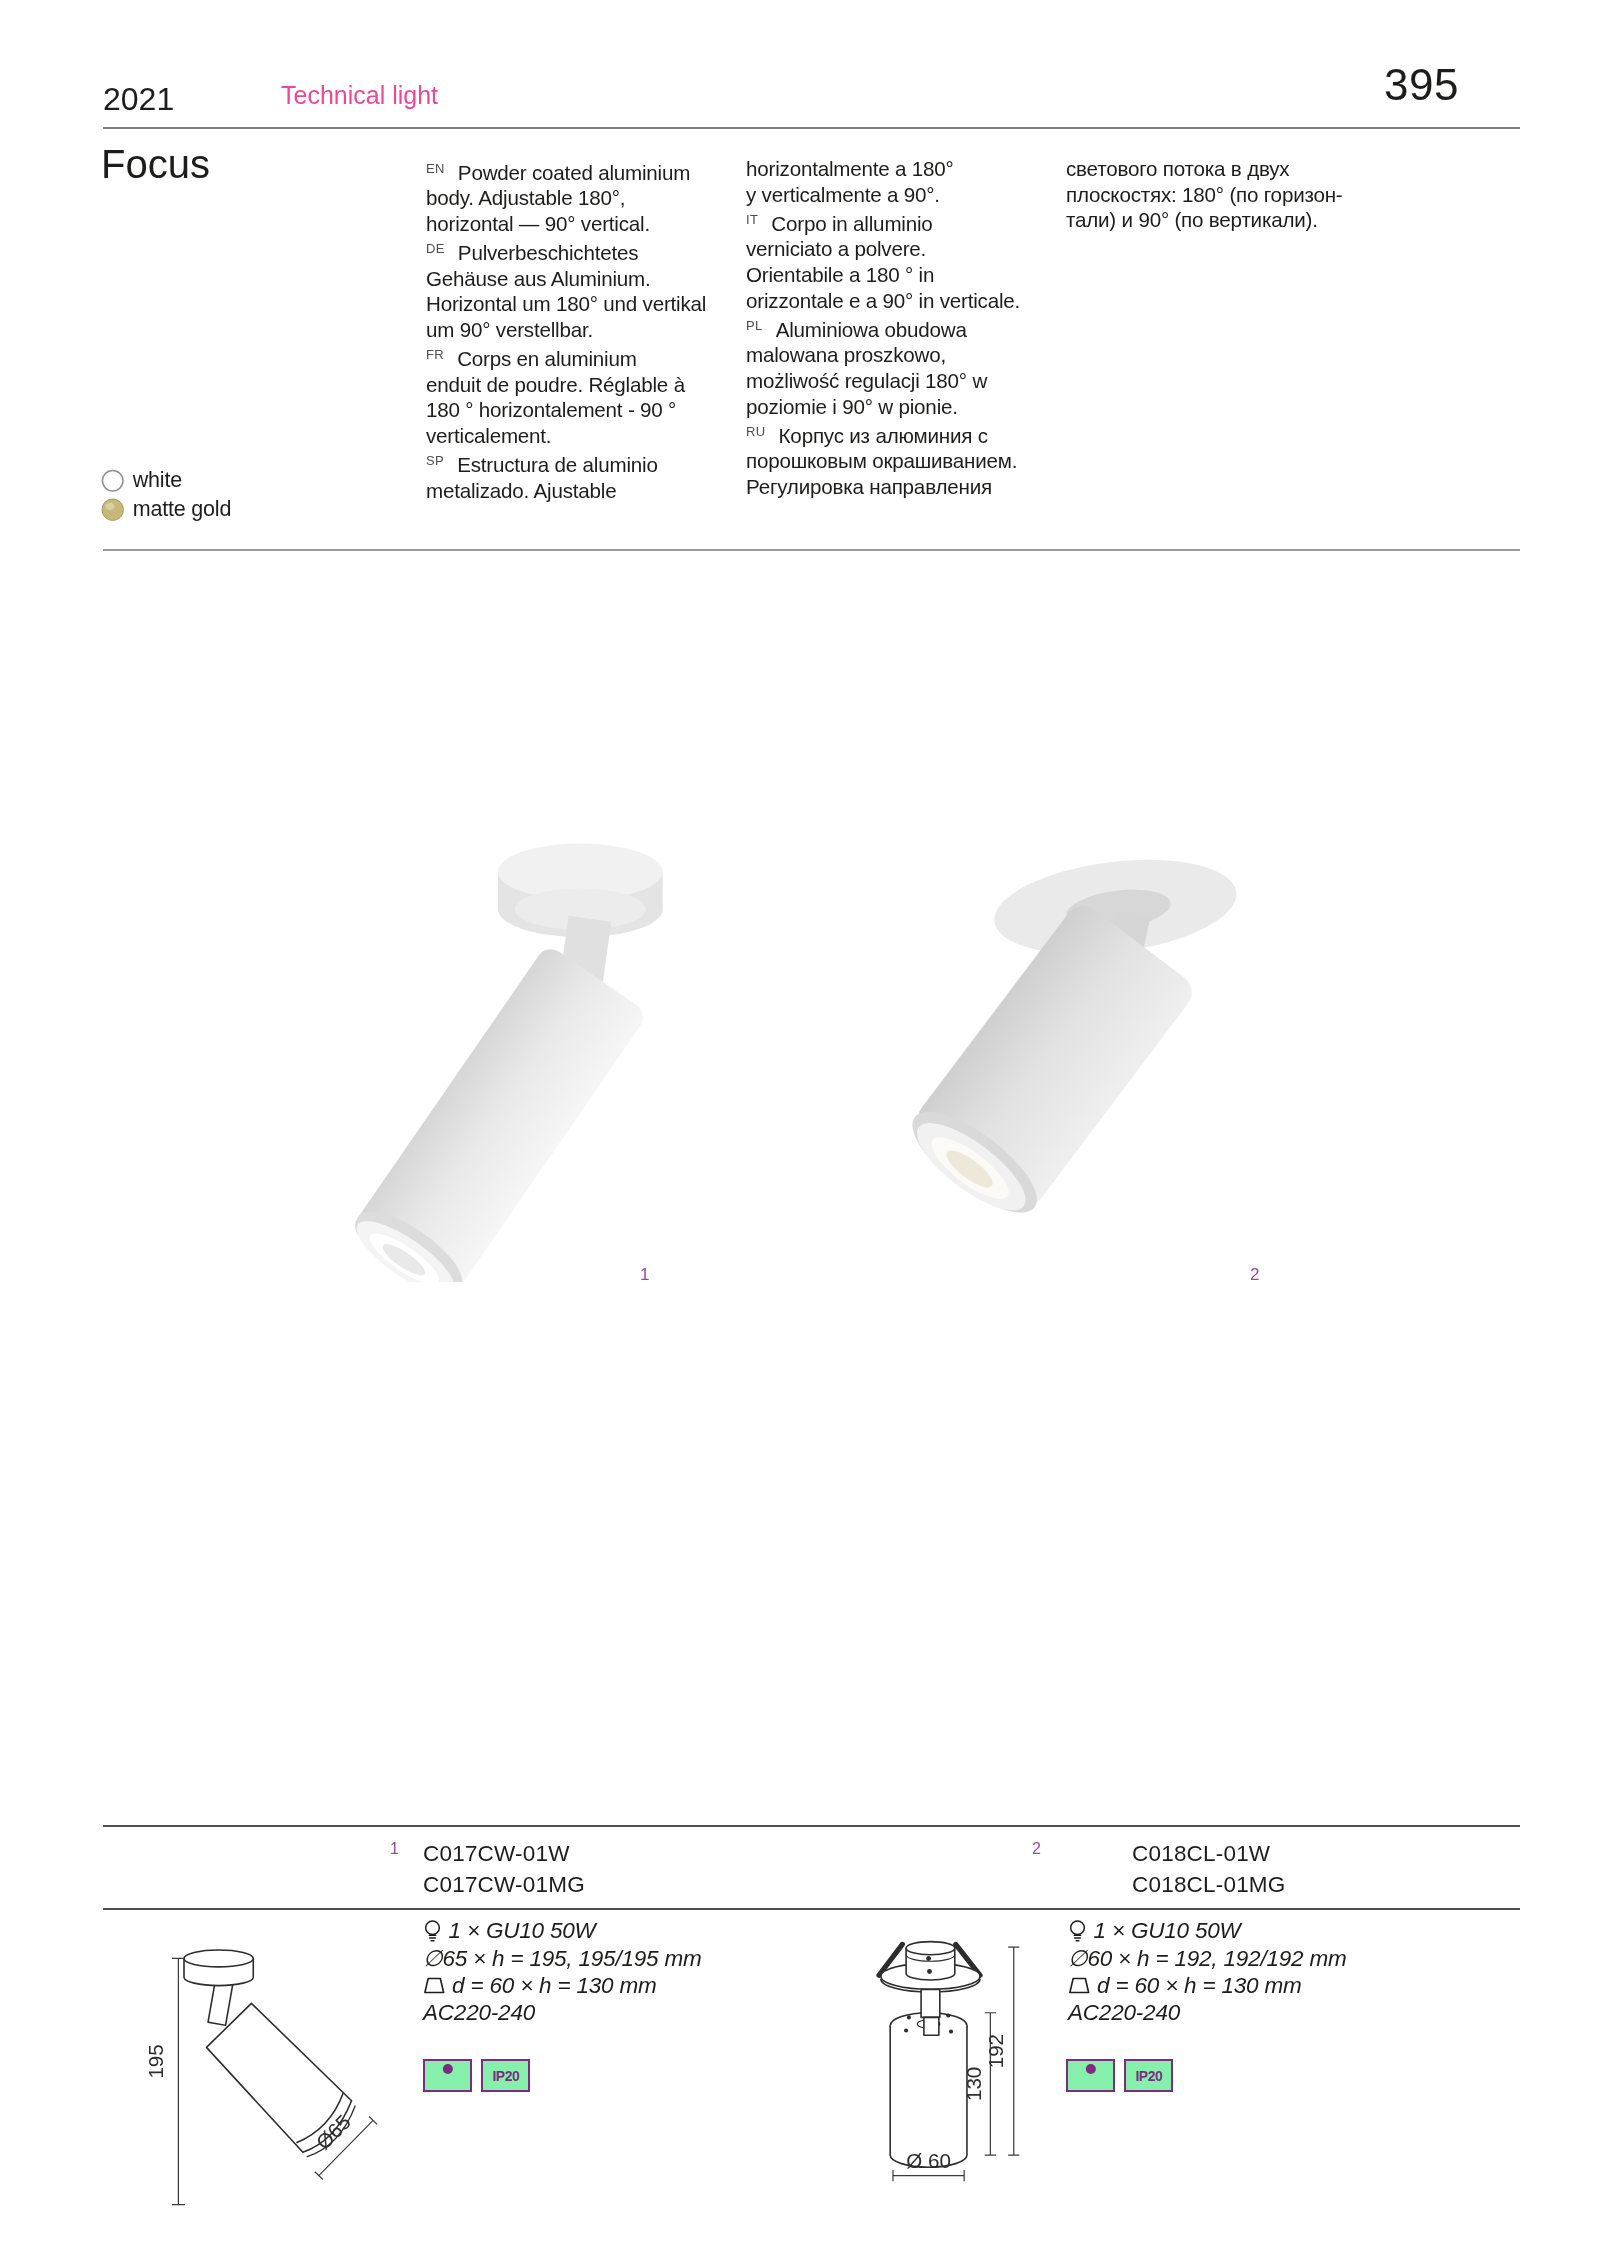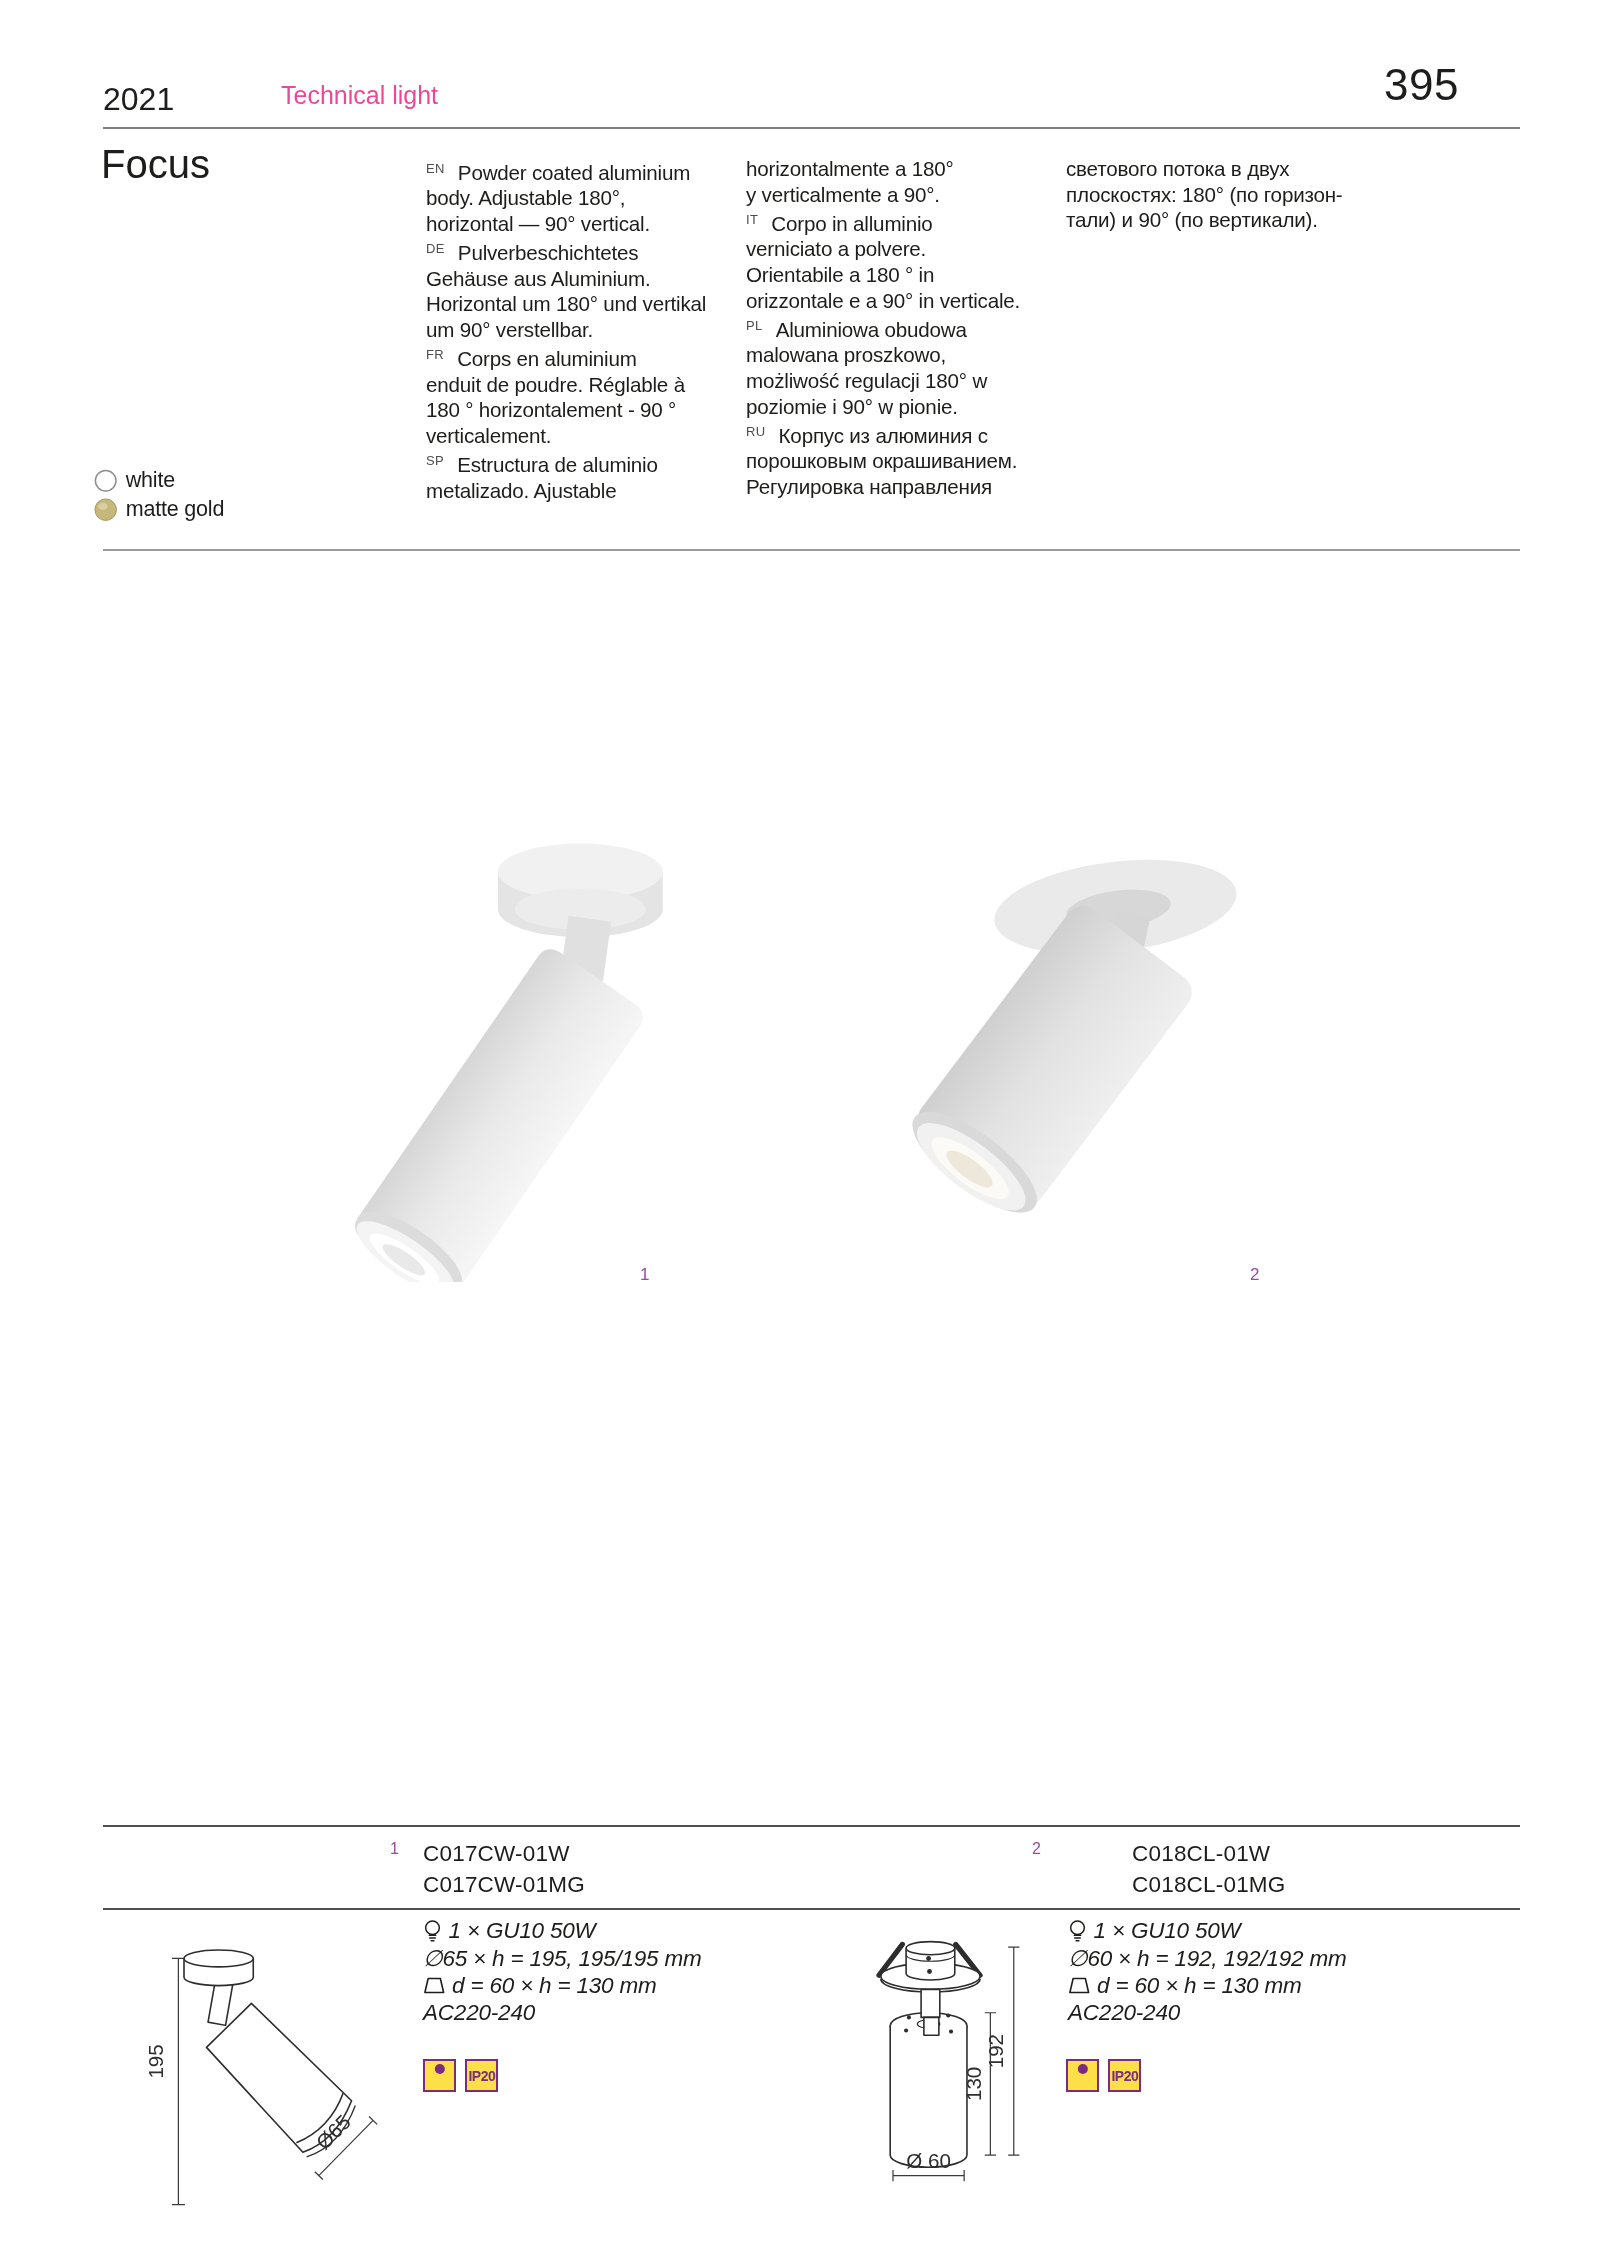--- a/index.html
+++ b/index.html
@@ -13,21 +13,21 @@
   .rule-desc{top:549px;background:#9a9a9a;}
   .rule-dark1{top:1825px;background:#4f4f4f;}
   .rule-dark2{top:1908px;background:#4f4f4f;}
 
   .year{left:103px;top:81px;font-size:32px;text-align:center;}
   .section-title{left:281px;top:81px;font-size:25px;color:#ec4899;}
   .page-number{left:1384px;top:60px;font-size:44px;letter-spacing:0.5px;}
 
   .product-title{left:101px;top:142px;font-size:40px;font-weight:400;letter-spacing:0px;}
 
-  .swatches{left:94px;top:466px;}
+  .swatches{left:101px;top:466px;}
   .swatch-row{display:flex;align-items:center;height:29px;}
   .swatch-label{font-size:21.5px;margin-left:8.4px;letter-spacing:-0.2px;}
 
   .desc-col{top:156px;width:315px;font-size:20.6px;line-height:25.6px;letter-spacing:-0.2px;}
   .desc-col-1{left:426px;}
   .desc-col-2{left:746px;}
   .desc-col-3{left:1066px;}
   .seg{margin:0;}
   .seg sup{font-size:13px;color:#4d4d4d;margin-right:13px;vertical-align:6.6px;letter-spacing:0.4px;}
   .seg-text{white-space:pre-line;}
@@ -44,21 +44,21 @@
 
   .specs{top:1917px;font-style:italic;}
   .specs-1{left:423px;}
   .specs-2{left:1068px;}
   .spec-row{display:flex;align-items:center;height:27.5px;font-size:22.5px;letter-spacing:-0.2px;}
   .spec-icon{display:inline-flex;margin-right:6.6px;flex-shrink:0;}
 
   .badges{top:2059px;display:flex;gap:9.4px;}
   .badges-1{left:423px;}
   .badges-2{left:1066px;}
-  .badge{position:relative;box-sizing:border-box;width:33px;height:33px;border:2.3px solid #7c2b80;background:#fde047;display:flex;align-items:center;justify-content:center;}
+  .badge{position:relative;box-sizing:border-box;width:49px;height:33px;border:2.3px solid #7c2b80;background:#86efac;display:flex;align-items:center;justify-content:center;}
   .badge .dot{position:absolute;top:2.8px;left:50%;transform:translateX(-50%);width:10.3px;height:10.3px;border-radius:50%;background:#7c2b80;}
   .badge-ip{font-size:14px;font-weight:700;color:#7c2b80;letter-spacing:-0.5px;}
 
   .dim-text{font-size:22px;fill:#2d2d2d;font-family:"Liberation Sans",sans-serif;}
   svg{display:block;}
 </style>
 </head>
 <body>
 
 <div class="page">

